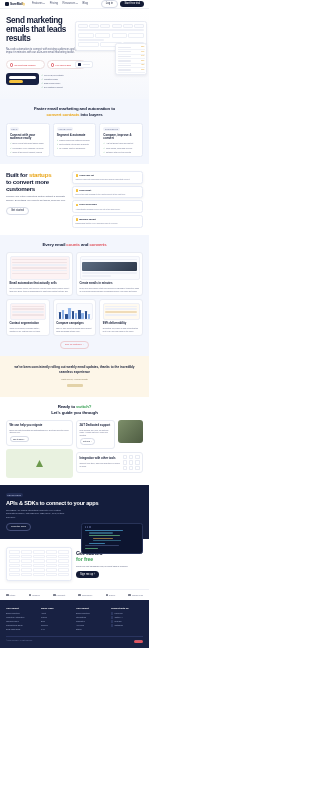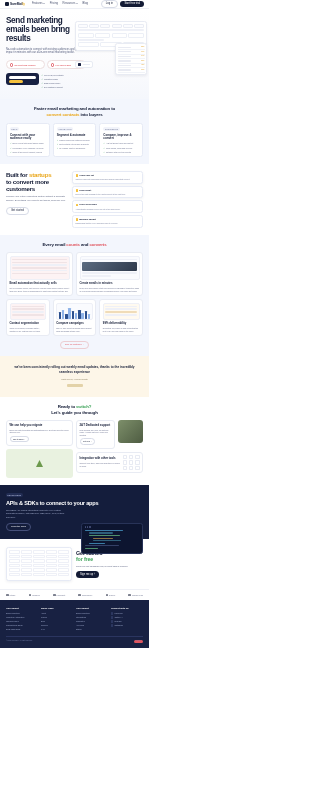--- a/index.html
+++ b/index.html
@@ -268,21 +268,21 @@
             <span>33%</span>
           </div>
       </div>
       <div class="art-mini">
           <i></i>
           <b></b>
         </div>
     </div>
 
     <div class="hero-inner">
-      <h1 class="hero-title">Send marketing emails been bring results</h1>
+      <h1 class="hero-title">Send marketing emails that leads results</h1>
       <p class="hero-sub">No-code automation to connect with existing audiences and grow impact in minutes with our all-in-one email marketing toolkit.</p>
       <div class="hero-pills">
         <div class="pill">
           <i class="pill-ic"></i>
           <span class="pill-t">No credit card required</span>
         </div>
         <div class="pill">
           <i class="pill-ic"></i>
           <span class="pill-t">Free forever plan</span>
         </div>

